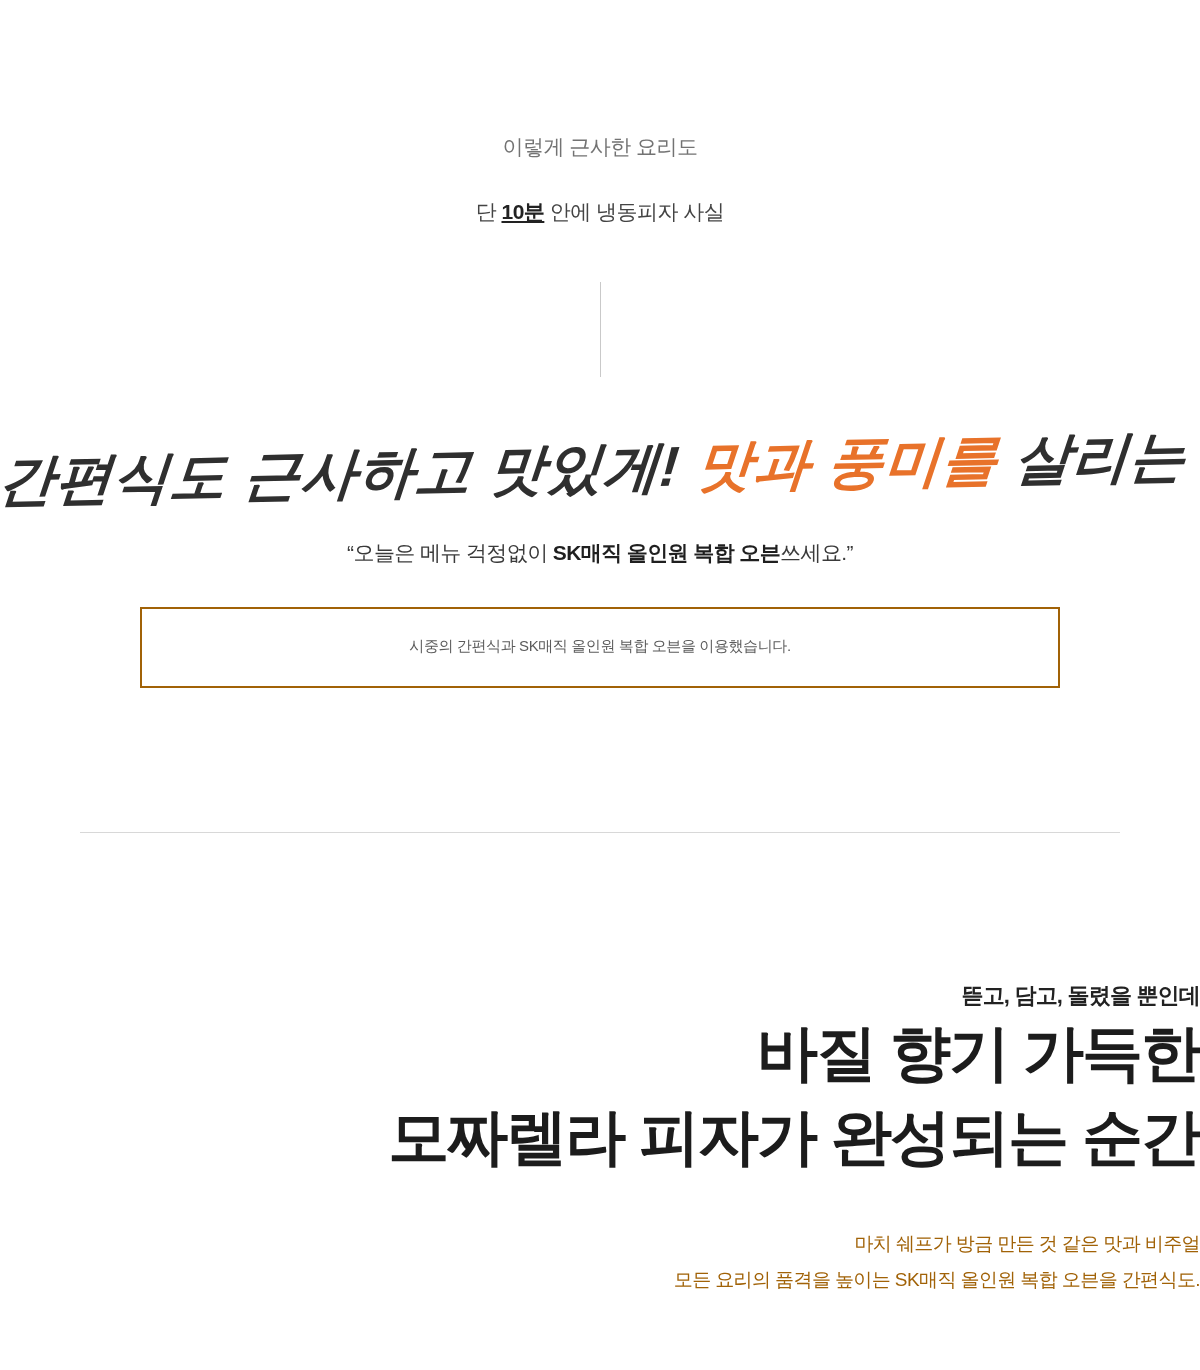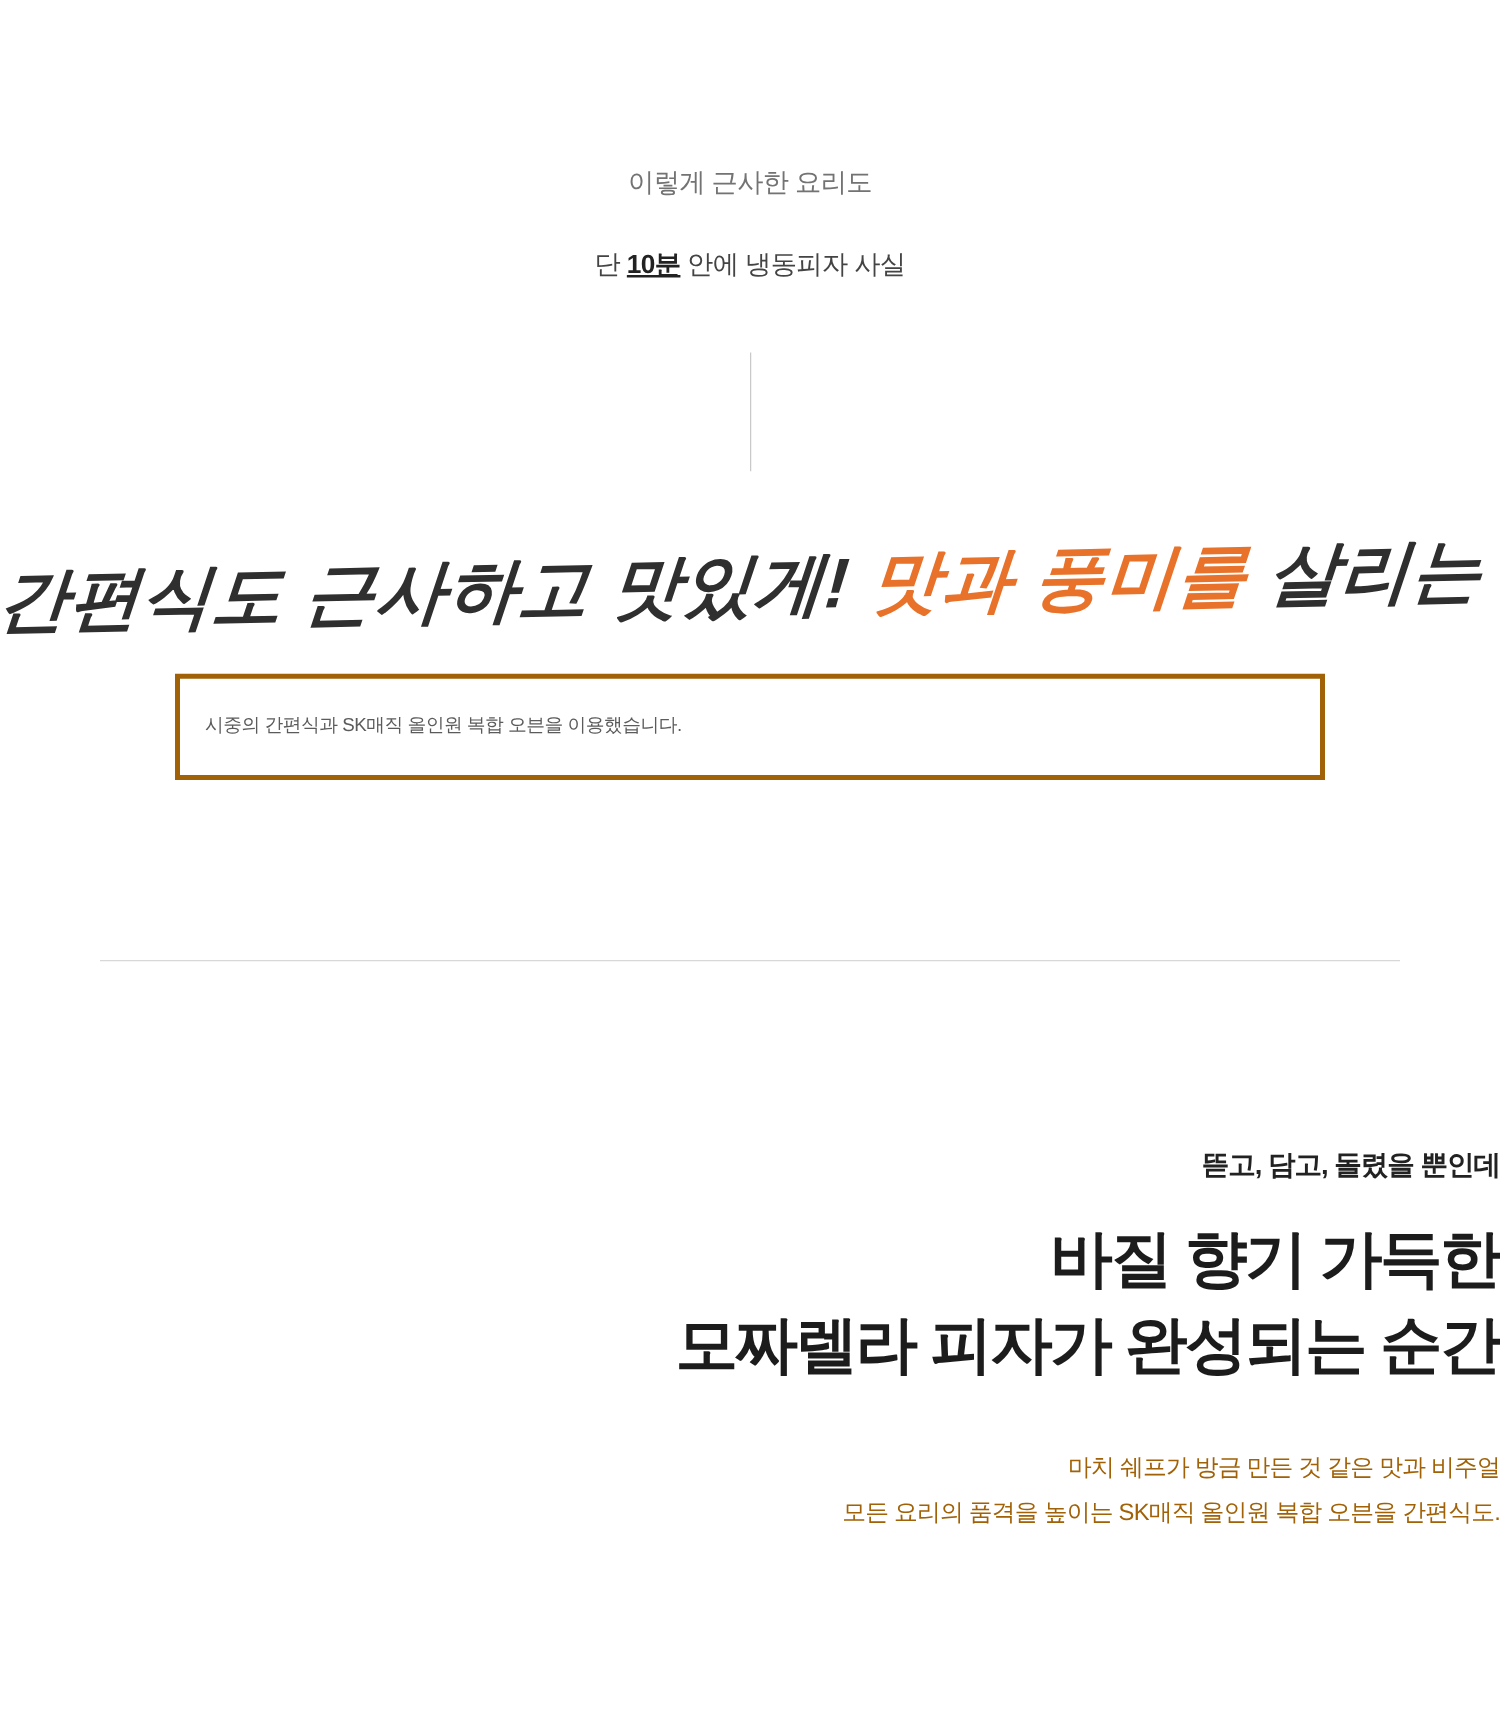--- a/index.html
+++ b/index.html
@@ -79,24 +79,24 @@
     font-size: 21px;
     color: #3a3a3a;
     letter-spacing: -0.6px;
   }
   .quote .bold { font-weight: bold; color: #1f1f1f; }
 
   
   .note-box {
     width: 920px;
     margin: 40px auto 0 auto;
-    border: 4px solid #a16207;
+    border: 2px solid #a16207;
     box-sizing: border-box;
     padding: 28px 20px 30px 20px;
-    text-align: left;
+    text-align: center;
   }
   .note-line-1 {
     font-size: 15px;
     color: #5b5b5b;
     letter-spacing: -0.4px;
   }
   .note-line-2 {
     margin-top: 14px;
     font-size: 15px;
     color: #8d8d8d;
@@ -116,22 +116,21 @@
     margin-top: 148px;
     text-align: right;
   }
   .s2-eyebrow {
     font-size: 22px;
     font-weight: bold;
     color: #222222;
     letter-spacing: -0.8px;
   }
   .s2-title {
-    margin-top: 26px;
-    font-size: 50px;
+    font-size: 61px;
     font-weight: bold;
     color: #1c1c1c;
     letter-spacing: -2px;
     line-height: 1.38;
   }
   .s2-desc {
     margin-top: 46px;
     font-size: 19px;
     color: #a16207;
     letter-spacing: -0.6px;
@@ -147,20 +146,21 @@
     <div class="intro-line-1">이렇게 근사한 요리도</div>
     <div class="intro-line-2"><span>단 </span><span class="strong">10분</span><span> 안에 냉동피자 사실</span></div>
   </div>
 
   <div class="v-divider"></div>
 
   <div class="brush-wrap">
     <span class="brush"><span class="dark">간편식도 근사하고 맛있게!</span> <span class="orange">맛과 풍미를</span> <span class="dark">살리는 기술</span></span>
   </div>
 
+  <div class="quote"><span>“오늘은 메뉴 걱정없이 </span><span class="bold">SK매직 올인원 복합 오븐</span><span>쓰세요.”</span></div>
 
   <div class="note-box">
     <div class="note-line-1">시중의 간편식과 SK매직 올인원 복합 오븐을 이용했습니다.</div>
   </div>
 
   <div class="h-divider"></div>
 
   <div class="section2">
     <div class="s2-eyebrow">뜯고, 담고, 돌렸을 뿐인데</div>
     <div class="s2-title">

